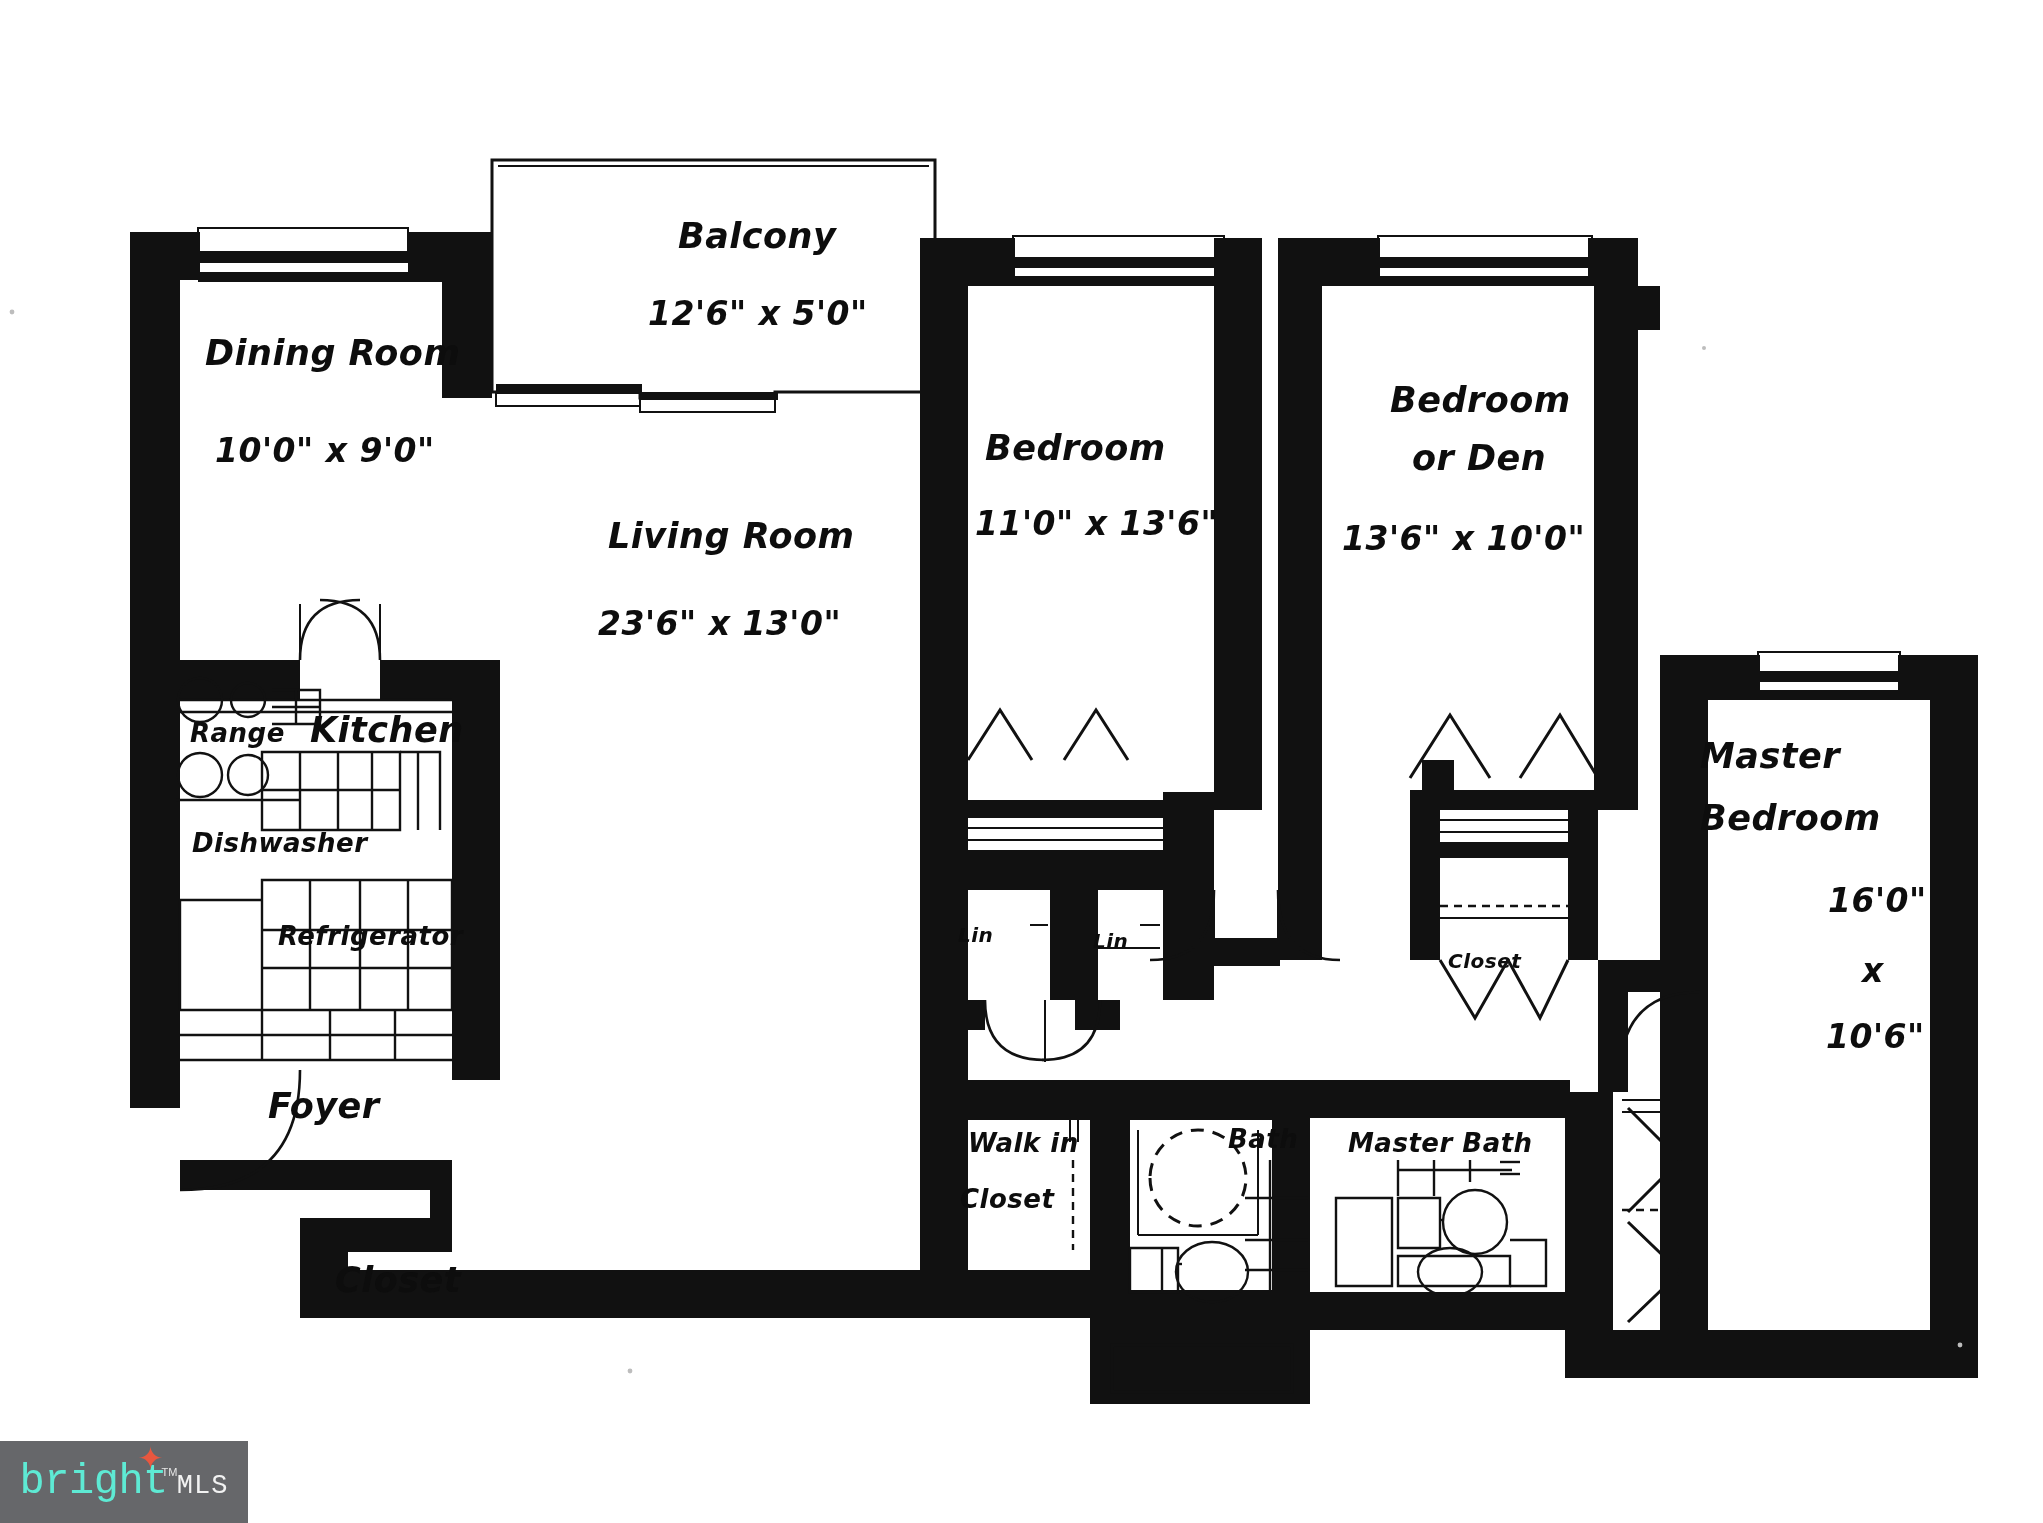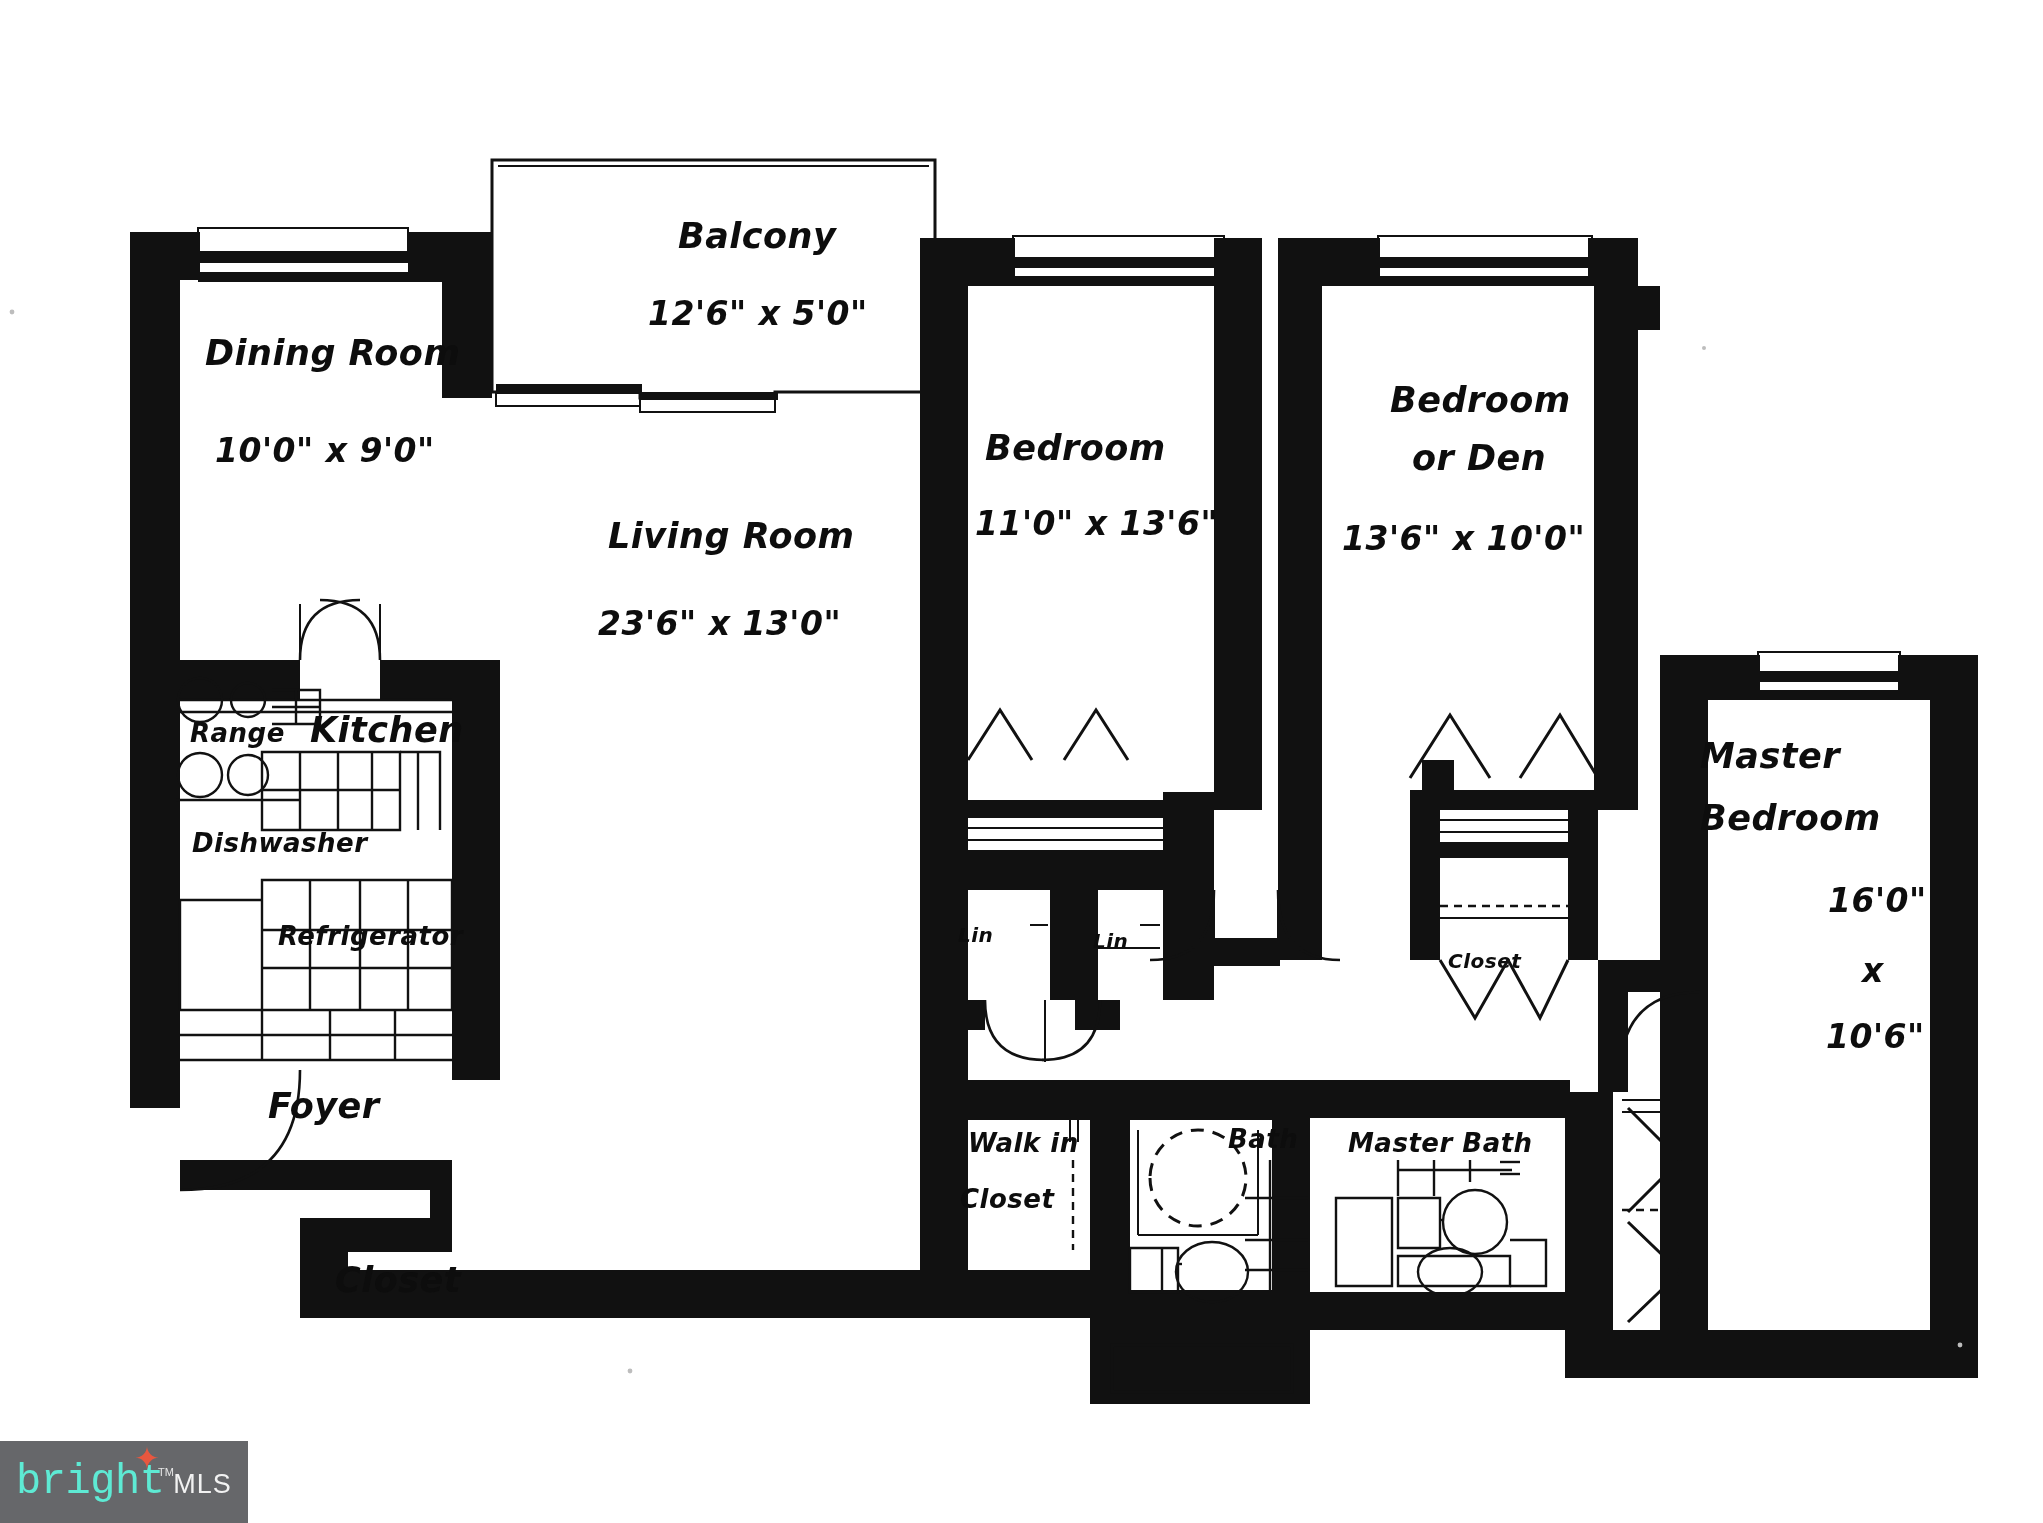--- a/index.html
+++ b/index.html
@@ -65,21 +65,21 @@
     position: relative;
   }
   #watermark .wm-bright {
     font-family: Liberation Mono, monospace;
     font-size: 42px;
     color: #5eead4;
     letter-spacing: -0.5px;
     line-height: 1;
   }
   #watermark .wm-mls {
-    font-family: Liberation Sans, sans-serif;
+    font-family: Liberation Mono, monospace;
     font-size: 27px;
     color: #f2f2f2;
     letter-spacing: 1px;
     margin-left: 9px;
     line-height: 1;
   }
   #watermark .wm-star {
     position: absolute;
     left: 118px;
     top: -16px;

